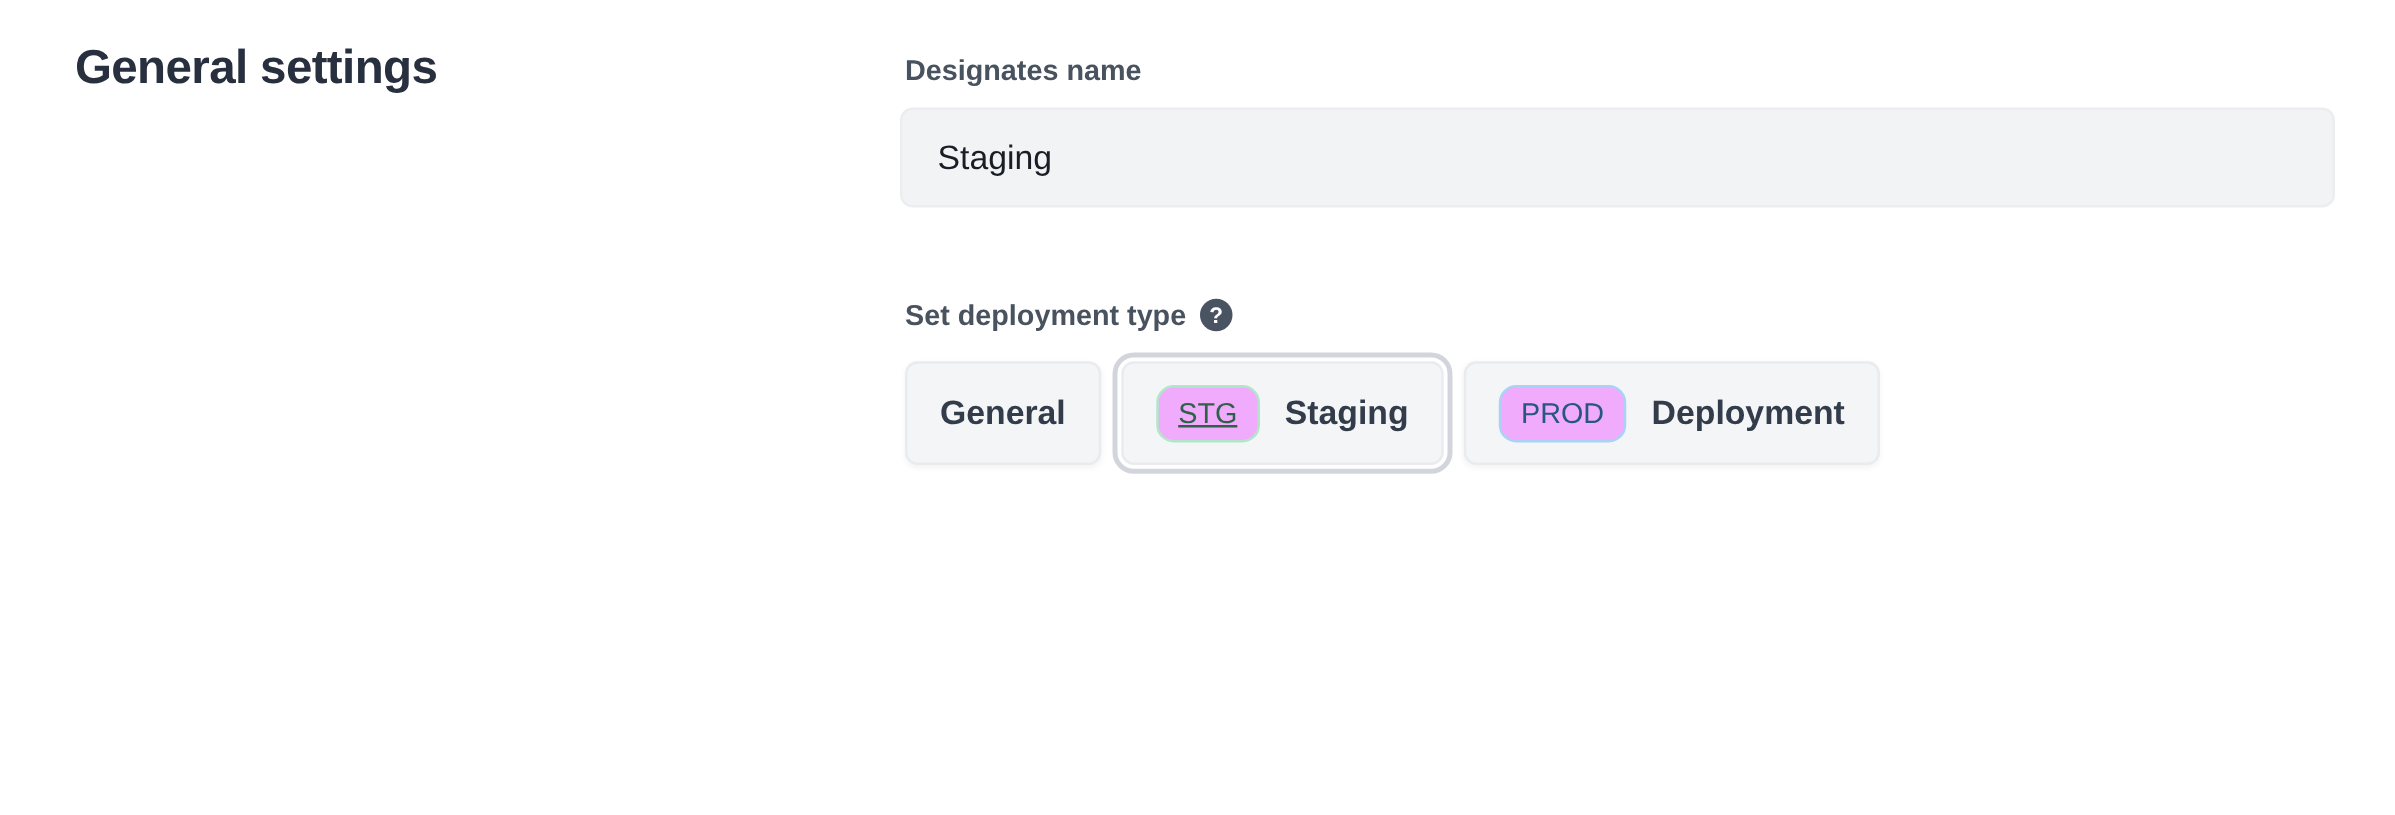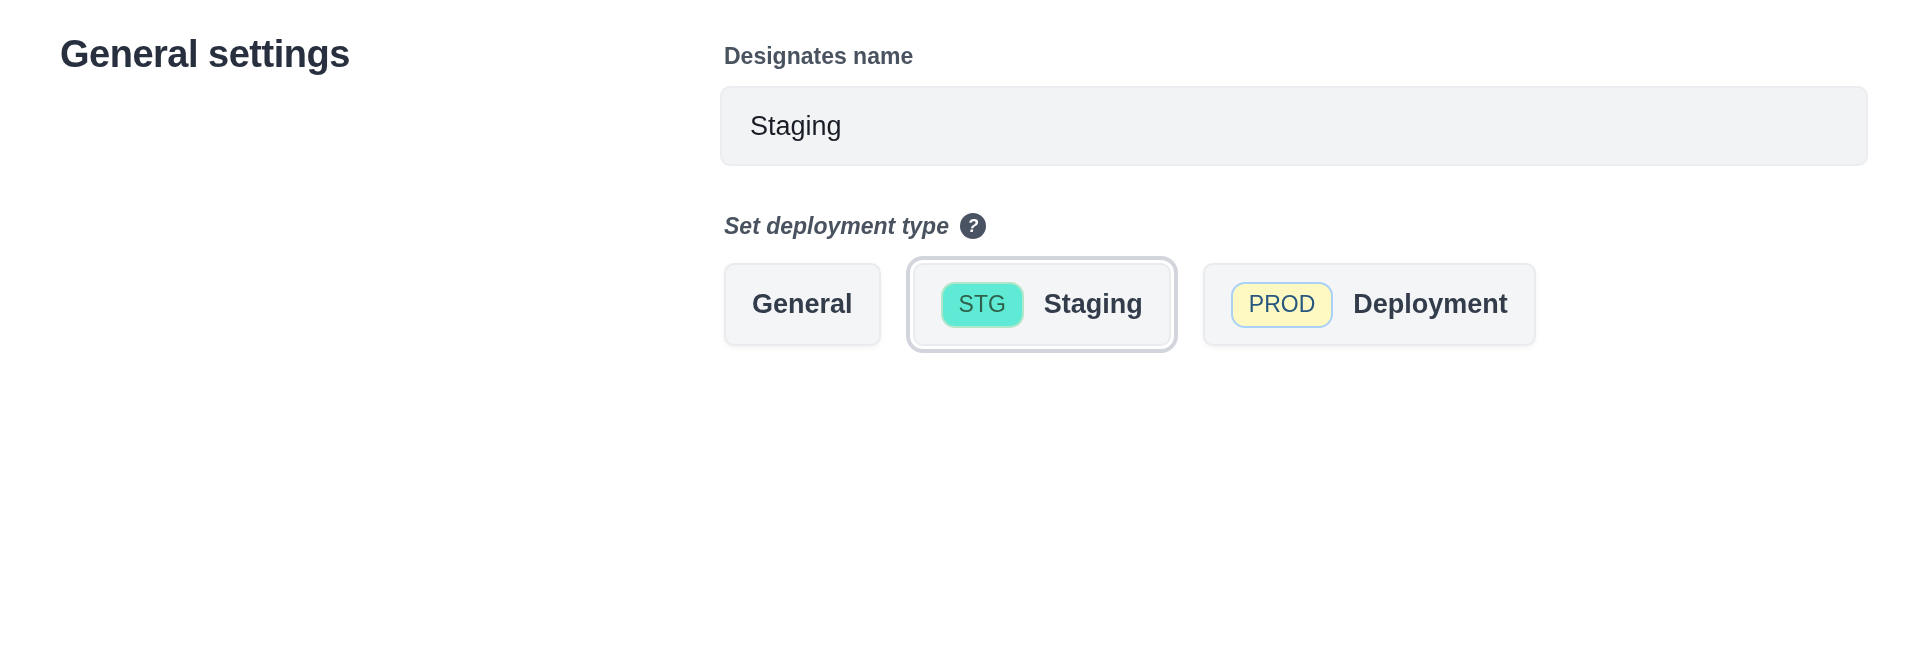--- a/index.html
+++ b/index.html
@@ -57,23 +57,22 @@
   .help-text {
     margin: 14px 0 0 2px;
     max-width: 1150px;
     font-size: 26px;
     line-height: 31px;
     color: #6d7584;
   }
   .label-row {
     display: flex;
     align-items: center;
-    margin-top: 44px;
+    margin-top: 70px;
     height: 32px;
-    font-style: italic;
   }
   .label-row .field-label { margin: 0 0 0 4px; }
   .help-icon {
     display: inline-flex;
     align-items: center;
     justify-content: center;
     width: 26px;
     height: 26px;
     margin-left: 11px;
     border-radius: 50%;
@@ -86,21 +85,21 @@
   }
   .desc-text {
     margin: 6px 0 0 2px;
     font-size: 26px;
     line-height: 31px;
     color: #6d7584;
   }
   .btn-row {
     display: flex;
     align-items: center;
-    gap: 32px;
+    gap: 16px;
     margin-top: 21px;
     padding-left: 4px;
   }
   .env-btn {
     display: inline-flex;
     align-items: center;
     height: 83px;
     padding: 0 26px;
     background: #f4f5f6;
     border: 2px solid #e9ebee;
@@ -122,26 +121,27 @@
     align-items: center;
     justify-content: center;
     height: 46px;
     padding: 0 16px;
     margin-right: 20px;
     border-radius: 14px;
     font-size: 23px;
     font-weight: normal;
   }
   .badge.stg {
-    background: #5eead4;
+    background: #f0abfc;
     border: 2px solid #b2e6ca;
     color: #2e604a;
+    text-decoration: underline;
   }
   .badge.prod {
-    background: #fef9c3;
+    background: #f0abfc;
     border: 2px solid #a9d2f6;
     color: #27567f;
   }
 </style>
 </head>
 <body>
 
 <div class="layout">
 
   <div class="left-col">

